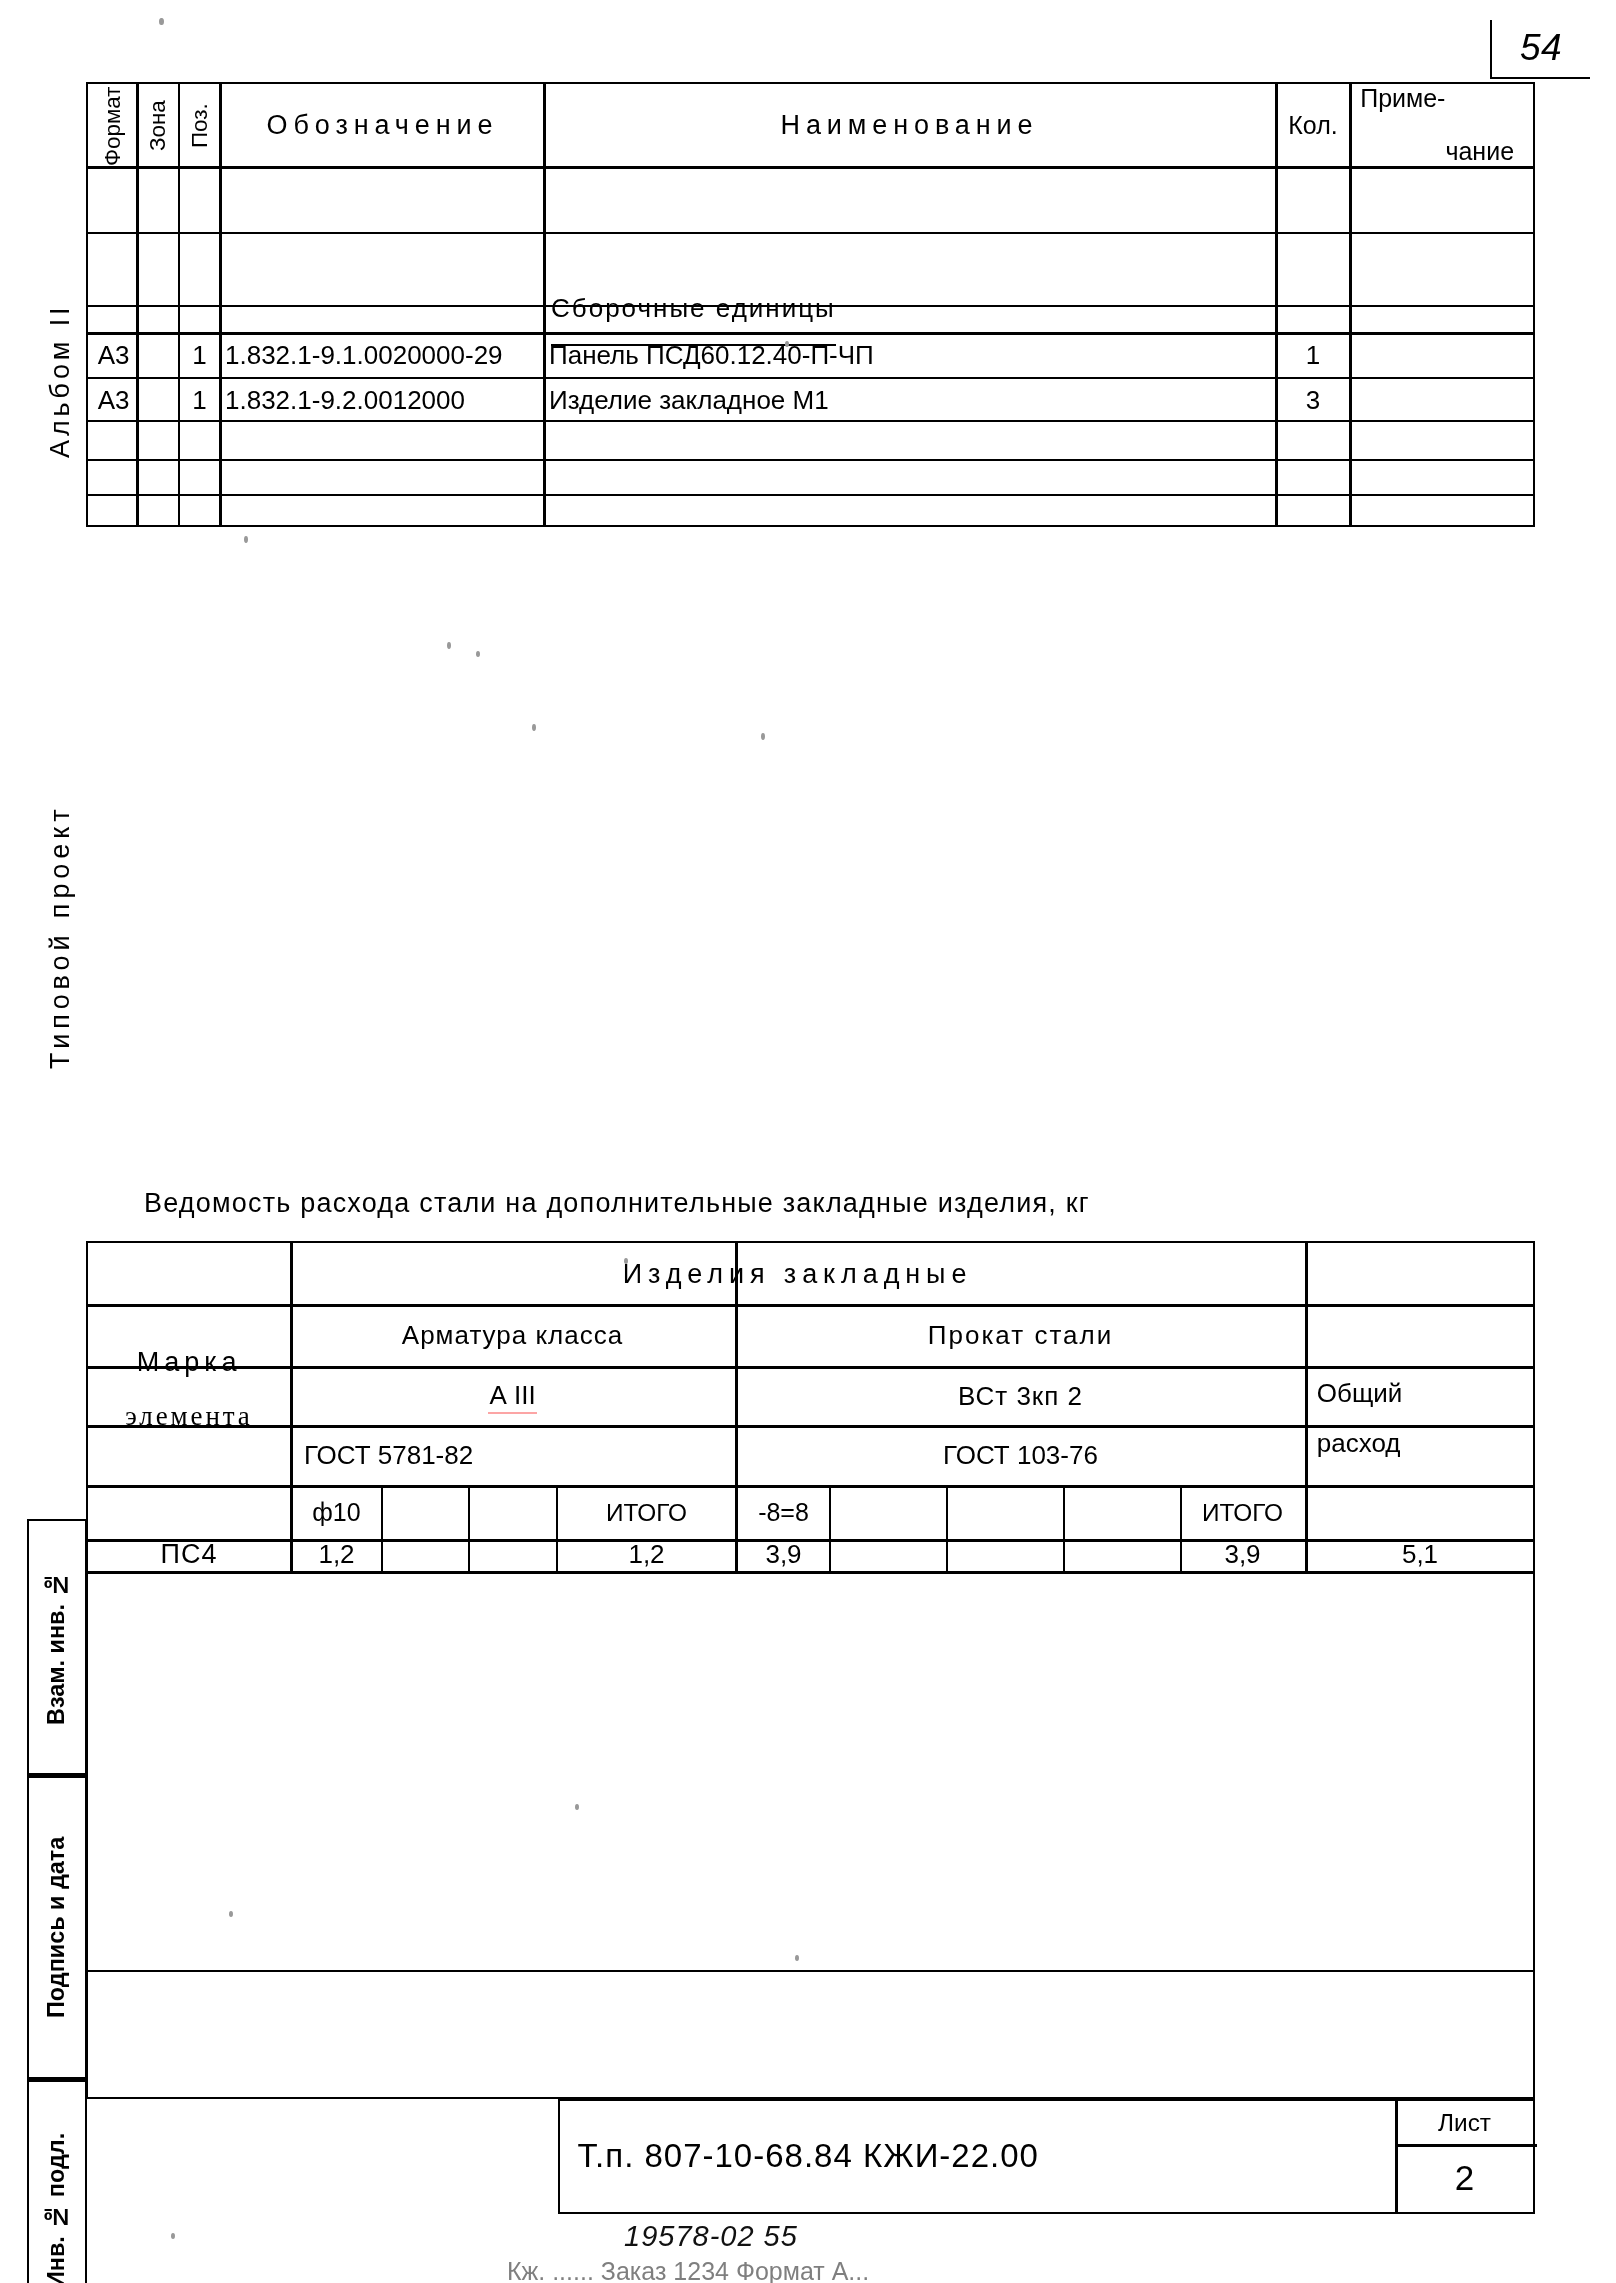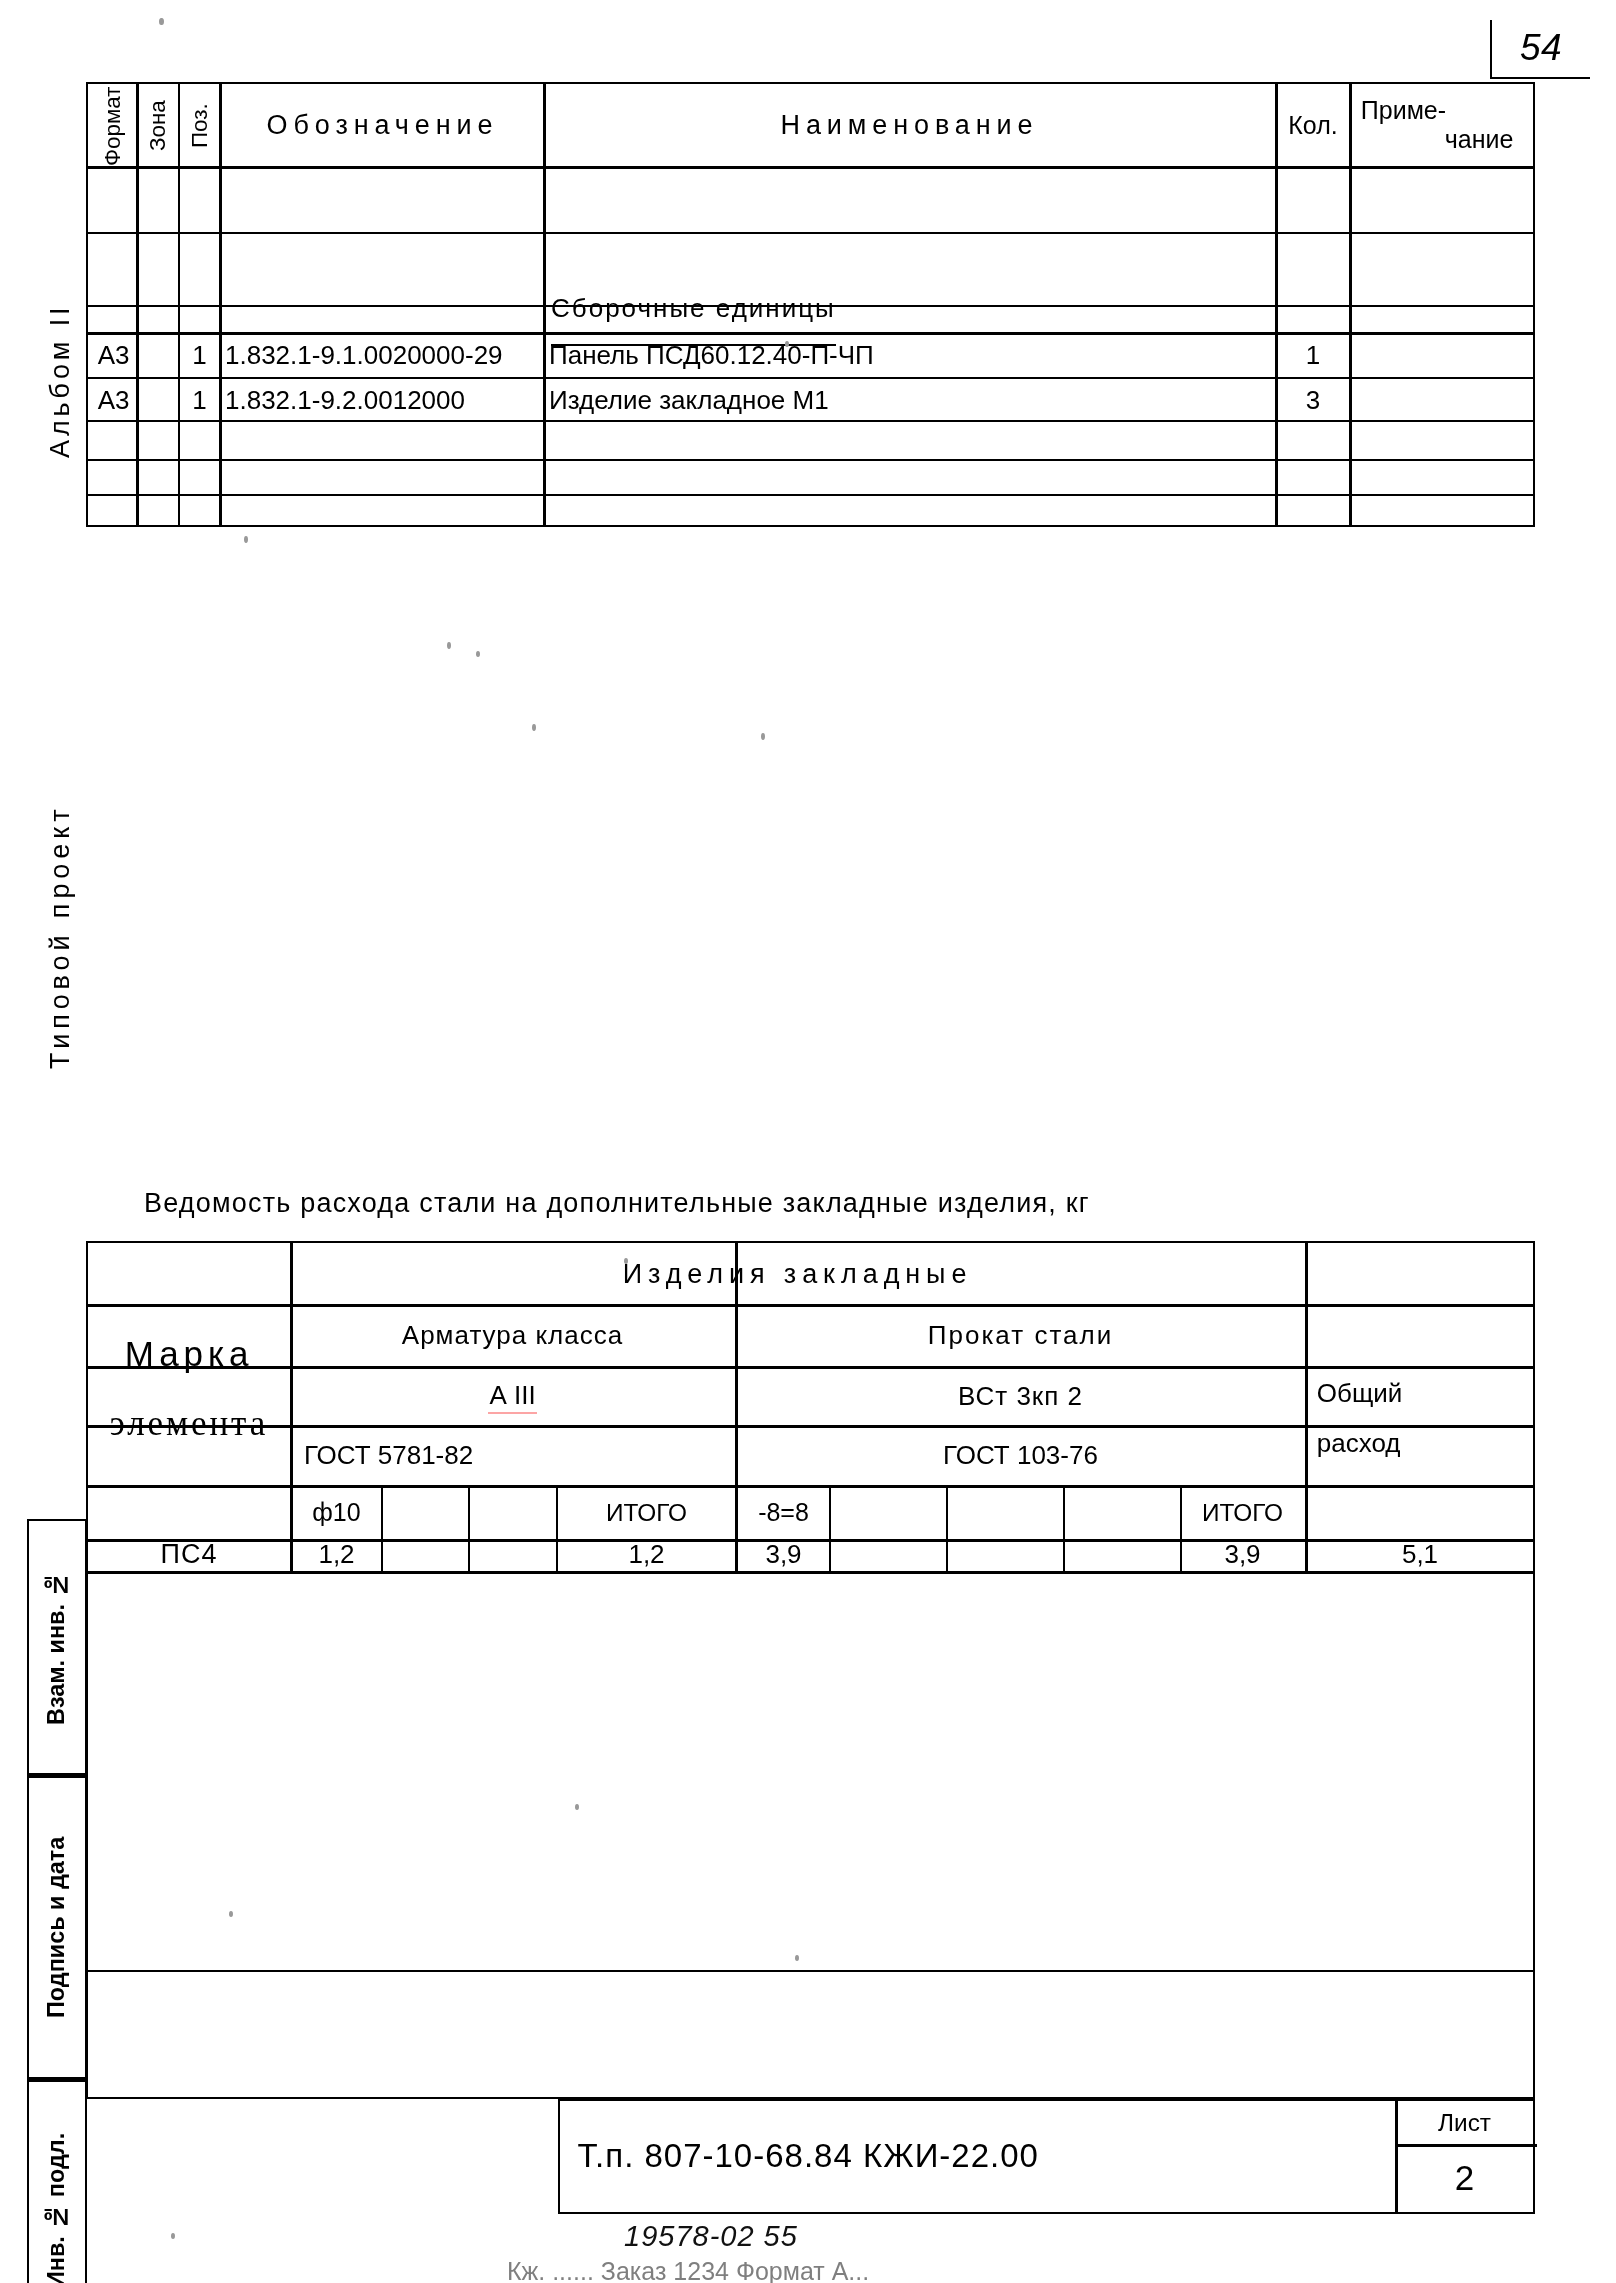--- a/index.html
+++ b/index.html
@@ -190,21 +190,21 @@
     </div>
     <div class="hdr-cell" style="left:133px; top:0px; width:323px; height:82px; display:flex; align-items:center; justify-content:center; font-size:27px; letter-spacing:5.9px;">
       <span>Обозначение</span>
     </div>
     <div class="hdr-cell" style="left:457px; top:0px; width:729px; height:82px; display:flex; align-items:center; justify-content:center; font-size:27px; letter-spacing:5.9px;">
       <span>Наименование</span>
     </div>
     <div class="hdr-cell" style="left:1189px; top:0px; width:72px; height:82px; display:flex; align-items:center; justify-content:center; font-size:25px;">
       <span>Кол.</span>
     </div>
-    <div class="hdr-cell" style="left:1263px; top:0px; width:180px; height:82px; display:flex; flex-direction:column; align-items:flex-start; justify-content:center; font-size:25px; padding-left:9.8px; box-sizing:border-box; line-height:1.18;">
+    <div class="hdr-cell" style="left:1263px; top:0px; width:180px; height:82px; display:flex; flex-direction:row; align-items:flex-start; justify-content:center; font-size:25px; padding-left:9.8px; box-sizing:border-box; line-height:1.18;">
       <span>Приме-</span>
       <span style="align-self:flex-end; padding-right:17.6px;">чание</span>
     </div>
 
     <div class="spec-row-cell" style="left:463px; top:223px; width:722px; height:24.4px; font-size:26px; letter-spacing:2px;">
       <span class="underline-txt">Сборочные единицы</span>
     </div>
 
     <div>
       <div class="spec-row-cell" style="left:5.9px; top:250px; width:42px; height:43px; justify-content:flex-start; padding-left:3.9px;">А3</div>
@@ -247,21 +247,21 @@
 
     <div class="vline" style="left:293px; top:242px; bottom:0;"></div>
     <div class="vline" style="left:380px; top:242px; bottom:0;"></div>
     <div class="vline" style="left:468px; top:242px; bottom:0;"></div>
 
     <div class="vline" style="left:741px; top:242px; bottom:0;"></div>
     <div class="vline" style="left:858px; top:242px; bottom:0;"></div>
     <div class="vline" style="left:975px; top:242px; bottom:0;"></div>
     <div class="vline" style="left:1092px; top:242px; bottom:0;"></div>
 
-    <div class="st-txt" style="left:2px; top:68px; width:198px; height:156px; flex-direction:column; font-size:35px; letter-spacing:4.9px; line-height:2.0;">
+    <div class="st-txt" style="left:2px; top:68px; width:198px; height:156px; flex-direction:column; font-size:27px; letter-spacing:4.9px; line-height:2.0;">
       <span>Марка</span>
       <span style="letter-spacing:2.9px;font-family:Liberation Serif, serif;">элемента</span>
     </div>
 
     <div class="st-txt" style="left:204px; top:2px; width:1011px; height:59px; font-size:27px; letter-spacing:5.9px;">Изделия    закладные</div>
 
     <div class="st-txt" style="left:204px; top:64px; width:441px; height:57px; font-size:26px; letter-spacing:1px;">Арматура класса</div>
     <div class="st-txt" style="left:649px; top:64px; width:567px; height:57px; font-size:26px; letter-spacing:2px;">Прокат  стали</div>
 
     <div class="st-txt" style="left:204px; top:126px; width:441px; height:55px; font-size:26px;">

